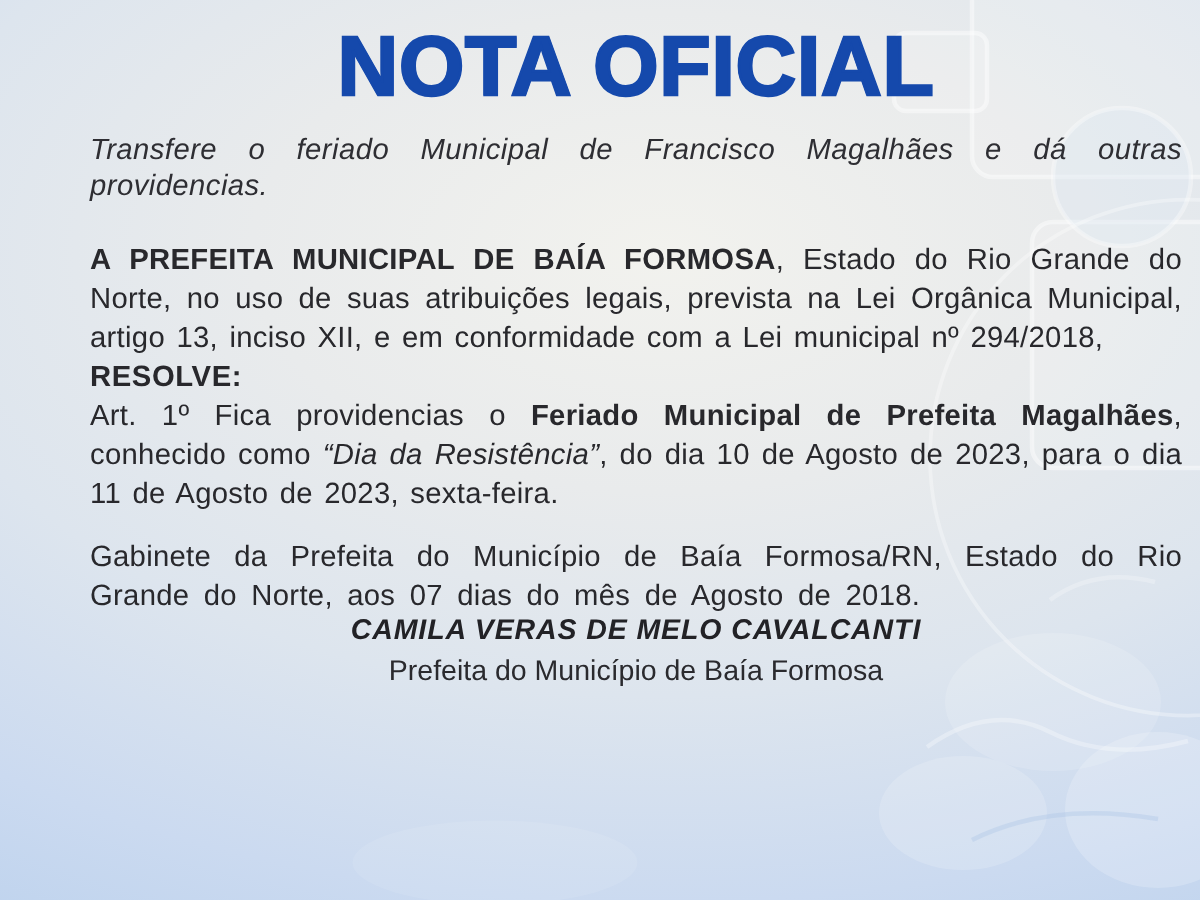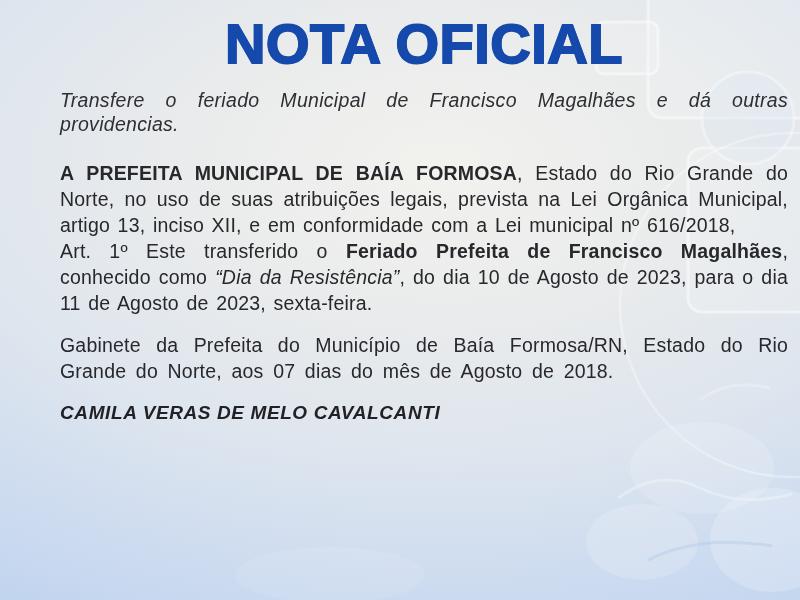--- a/index.html
+++ b/index.html
@@ -53,21 +53,21 @@
     text-align: justify;
     color: #28282c;
     letter-spacing: 0.2px;
     word-spacing: 2px;
   }
   .preamble { margin-top: 24px; }
   .resolve  { font-weight: bold; letter-spacing: 0.4px; }
   .closing  { margin-top: 16px; word-spacing: 4px; }
   .bold-inline { font-weight: bold; }
   .italic-inline { font-style: italic; }
-  .signature { margin-top: 18px; }
+  .signature { text-align: center; }
   .sig-name {
     font-weight: bold;
     font-style: italic;
     font-size: 19px;
     letter-spacing: 0.6px;
     color: #222226;
   }
   .sig-role {
     margin-top: 5px;
     font-size: 19px;
@@ -99,27 +99,29 @@
       <path d="M700 400 q30 -22 70 -12" stroke="#ffffff" stroke-opacity="0.25"></path>
     </g>
   </svg>
 
   <div class="content">
 
     <h1 class="title">NOTA OFICIAL</h1>
 
     <p class="intro">Transfere o feriado Municipal de Francisco Magalhães e dá outras providencias.</p>
 
-    <p class="body preamble"><span class="bold-inline">A PREFEITA MUNICIPAL DE BAÍA FORMOSA</span><span>, Estado do Rio Grande do Norte, no uso de suas atribuições legais, prevista na Lei Orgânica Municipal, artigo 13, inciso XII, e em conformidade com a Lei municipal nº 616/2018,</span></p>
+    <p class="body preamble"><span class="bold-inline">A PREFEITA MUNICIPAL DE BAÍA FORMOSA</span><span>, Estado do Rio Grande do Norte, no uso de suas atribuições legais, prevista na Lei Orgânica Municipal, artigo 13, inciso XII, e em conformidade com a Lei municipal nº 294/2018,</span></p>
 
+    <p class="body resolve">RESOLVE:</p>
 
-    <p class="body article"><span>Art. 1º Este transferido o </span><span class="bold-inline">Feriado Prefeita de Francisco Magalhães</span><span>, conhecido como </span><span class="italic-inline">“Dia da Resistência”</span><span>, do dia 10 de Agosto de 2023, para o dia 11 de Agosto de 2023, sexta-feira.</span></p>
+    <p class="body article"><span>Art. 1º Fica providencias o </span><span class="bold-inline">Feriado Municipal de Prefeita Magalhães</span><span>, conhecido como </span><span class="italic-inline">“Dia da Resistência”</span><span>, do dia 10 de Agosto de 2023, para o dia 11 de Agosto de 2023, sexta-feira.</span></p>
 
 
 
     <p class="body closing">Gabinete da Prefeita do Município de Baía Formosa/RN, Estado do Rio Grande do Norte, aos 07 dias do mês de Agosto de 2018.</p>
 
     <div class="signature">
       <div class="sig-name">CAMILA VERAS DE MELO CAVALCANTI</div>
+      <div class="sig-role">Prefeita do Município de Baía Formosa</div>
     </div>
 
   </div>
 </div>
 
 </body></html>

